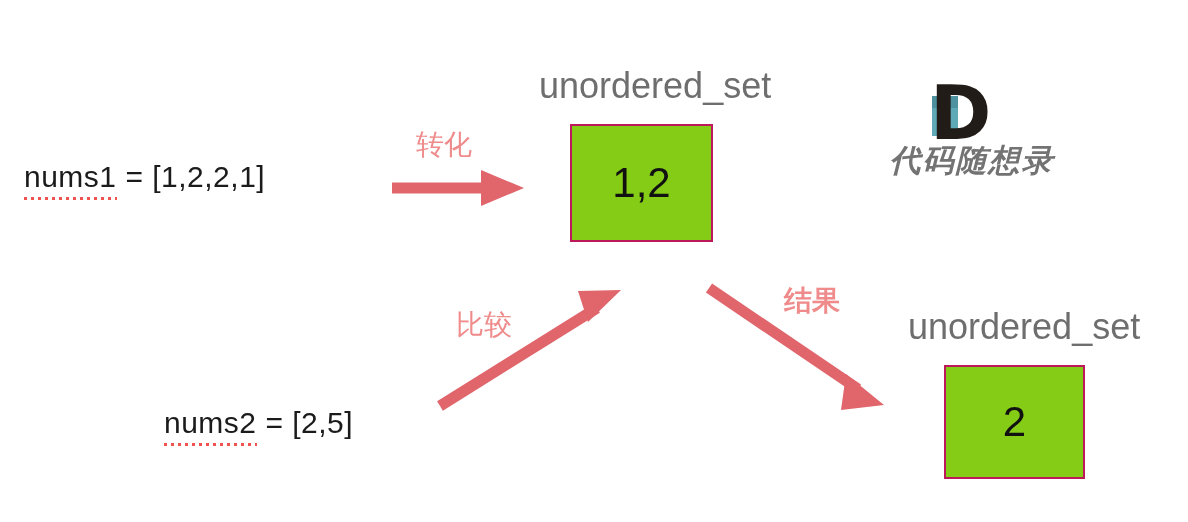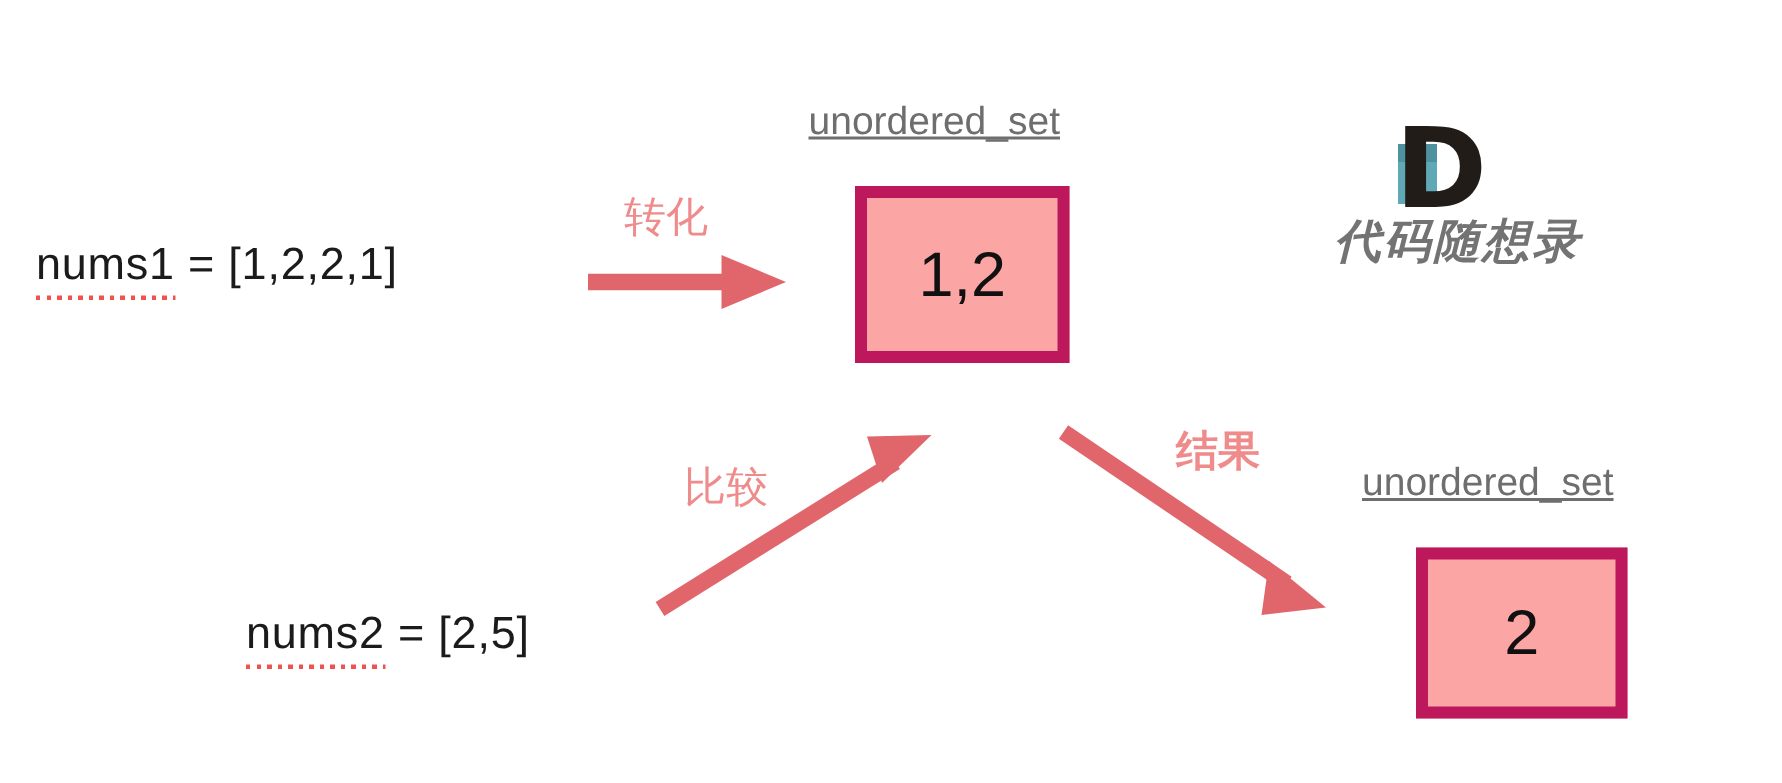--- a/index.html
+++ b/index.html
@@ -42,31 +42,30 @@
     background-image: repeating-linear-gradient(
       to right,
       #f0524f 0px, #f0524f 3px,
       rgba(0,0,0,0) 3px, rgba(0,0,0,0) 7px
     );
   }
 
   
   .set-label {
     font-family: "Liberation Sans", sans-serif;
-    font-size: 26px;
+    font-size: 36px;
     color: #6e6e6e;
     white-space: nowrap;
-    text-decoration: underline;
   }
 
   
   .set-box {
     box-sizing: border-box;
-    border: 8px solid #be185d;
-    background: #fca5a5;
+    border: 2px solid #be185d;
+    background: #84cc16;
     display: flex;
     align-items: center;
     justify-content: center;
   }
   .set-box .box-value {
     font-family: "Liberation Sans", sans-serif;
     font-size: 42px;
     color: #111111;
     line-height: 1;
   }

